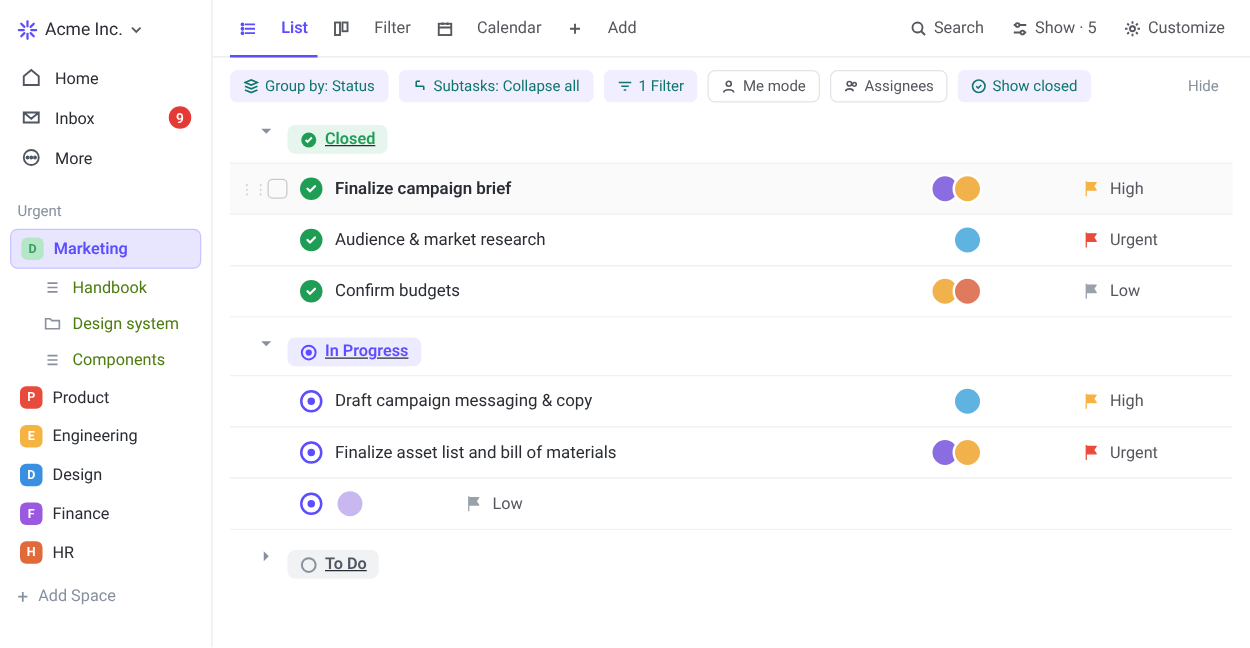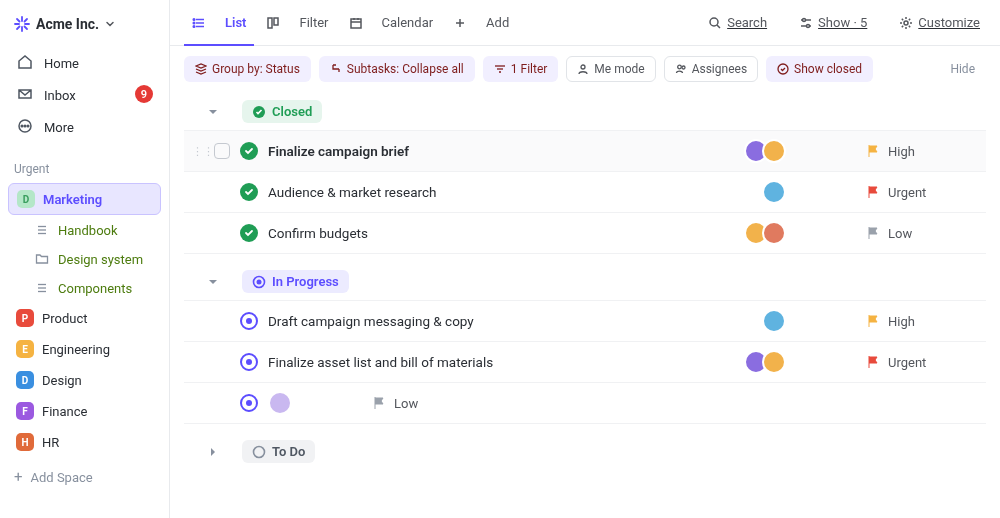--- a/index.html
+++ b/index.html
@@ -1,53 +1,53 @@
 <!DOCTYPE html>
 <html><head>
 <meta charset="utf-8">
 <style>
 * { margin:0; padding:0; box-sizing:border-box; font-family:-apple-system,BlinkMacSystemFont,"Segoe UI",Roboto,sans-serif; }
 body { width:1000px; height:518px; background:#fff; color:#2a2e34; font-size:13px; overflow:hidden; }
 .app { display:flex; height:100%; }
 
 
 .sidebar { width:170px; border-right:1px solid #e8eaed; display:flex; flex-direction:column; padding:8px 0; }
-.ws-switch { display:flex; align-items:center; gap:6px; padding:8px 14px; cursor:pointer; font-weight:700; font-size:14px; }
+.ws-switch { display:flex; align-items:center; gap:6px; padding:8px 14px; cursor:pointer; font-weight:400; font-size:14px; }
 .ws-logo { width:16px; height:16px; display:flex; align-items:center; justify-content:center; }
 .ws-logo svg { display:block; }
 .nav { padding:6px 8px; }
 .nav-item { display:flex; align-items:flex-end; gap:10px; padding:7px 8px; border-radius:6px; cursor:pointer; color:#2a2e34; }
 .nav-icon { width:18px; height:18px; display:flex; align-items:center; justify-content:center; color:#4f5762; }
 .badge { margin-left:auto; background:#e53935; color:#fff; border-radius:9px; min-width:18px; height:18px; font-size:11px; display:flex; align-items:center; justify-content:center; padding:0 5px; font-weight:600;}
 .section-label { padding:14px 14px 6px; font-size:12px; color:#87909e; }
 .space-item { display:flex; align-items:center; gap:8px; padding:6px 8px; margin:1px 8px; border-radius:6px; cursor:pointer; font-size:13px; }
 .space-item.active { background:#e8e6ff; color:#5c4dff; font-weight:600; border:1px solid #c9c3ff; }
 .space-badge { width:18px; height:18px; border-radius:5px; display:flex; align-items:center; justify-content:center; color:#fff; font-size:10px; font-weight:700; }
 .sub-item { display:flex; align-items:center; gap:8px; padding:6px 8px 6px 26px; margin:1px 8px; border-radius:6px; cursor:pointer; color:#4d7c0f; font-size:13px; }
 .sub-icon { width:16px; height:16px; display:flex; align-items:center; justify-content:center; color:#87909e; }
 .add-space { display:flex; align-items:center; gap:8px; padding:6px 14px; margin-top:4px; cursor:pointer; color:#87909e; font-size:13px; }
 
 
 .main { flex:1; display:flex; flex-direction:column; }
 .topbar { display:flex; align-items:center; gap:4px; padding:8px 14px; border-bottom:1px solid #e8eaed; }
 .view-tab { display:flex; align-items:flex-end; gap:19px; padding:7px 8px; border-radius:5px; cursor:pointer; color:#54575d; font-size:13px; }
 .view-tab.active { color:#5c4dff; font-weight:600; position:relative; }
 .view-tab.active::after { content:""; position:absolute; left:0; right:0; bottom:-9px; height:2px; background:#5c4dff; }
-.top-actions { margin-left:auto; display:flex; align-items:flex-end; gap:20px;text-decoration:underline; }
+.top-actions { margin-left:auto; display:flex; align-items:flex-end; gap:10px; }
 .top-act { display:flex; align-items:center; gap:5px; padding:5px 6px; border-radius:5px; cursor:pointer; color:#54575d; font-size:13px; }
 
 .toolbar { display:flex; align-items:center; gap:8px; padding:10px 14px; }
 .pill { display:flex; align-items:center; gap:5px; padding:5px 10px; border-radius:6px; cursor:pointer; font-size:12px; border:1px solid transparent; }
-.pill.purple { background:#f1efff; color:#7f1d1d; }
+.pill.purple { background:#f1efff; color:#0f766e; }
 .pill.outline { background:#fff; border:1px solid #e1e4e8; color:#54575d; }
 .pill.hide { background:transparent; color:#87909e; }
 
 .content { flex:1; overflow-y:auto; padding:0 14px; }
 .group { margin-bottom:8px; }
-.group-header { display:flex; align-items:center; gap:20px; padding:8px 0 8px 24px; }
+.group-header { display:flex; align-items:flex-start; gap:8px; padding:8px 0 8px 24px;text-decoration:underline; }
 .collapse-icon { color:#87909e; cursor:pointer; width:14px; }
 .group-pill { display:flex; align-items:center; gap:6px; padding:4px 10px; border-radius:6px; font-weight:600; font-size:13px; }
 .group-pill.closed { background:#e6f5ed; color:#1f9d55; }
 .group-pill.progress { background:#ecebff; color:#5c4dff; }
 .group-pill.todo { background:#f1f2f4; color:#4f5762; }
 
 .task-row { display:flex; align-items:center; gap:10px; padding:8px 0 8px 8px; border-bottom:1px solid #f0f1f3; border-top:1px solid #f0f1f3; margin-top:-1px;}
 .task-row.first-row { background:#fafafb; }
 .drag-handle { color:#c5c9d0; width:12px; visibility:hidden; font-size:11px;}
 .task-row.first-row .drag-handle { visibility:visible; }

